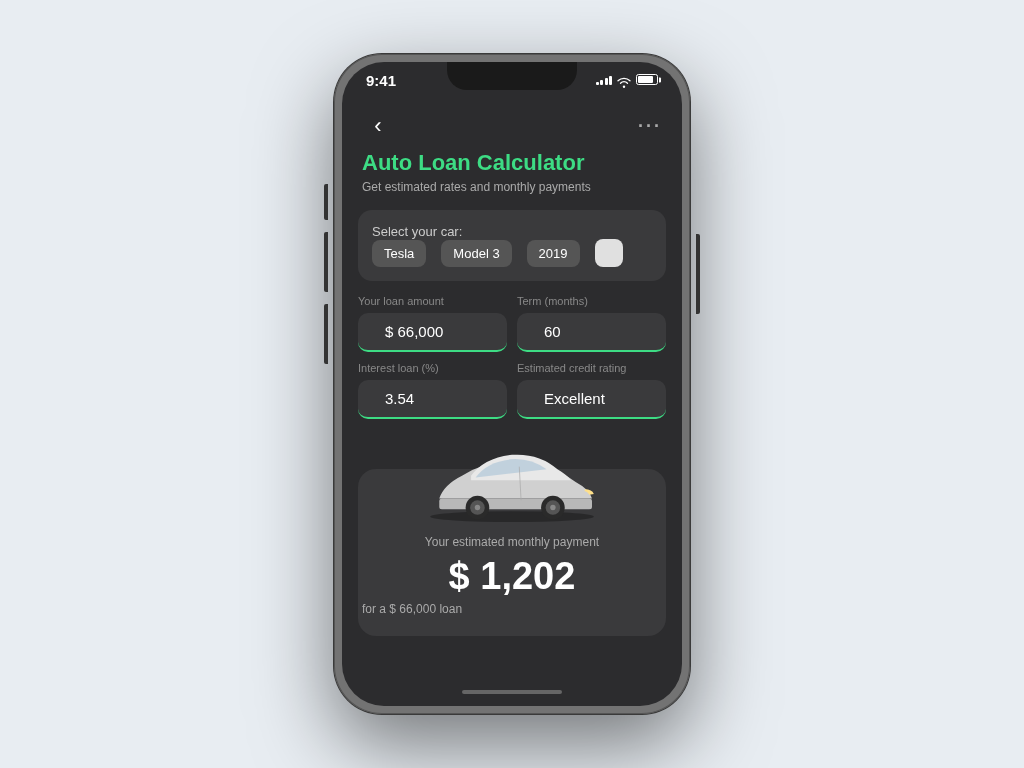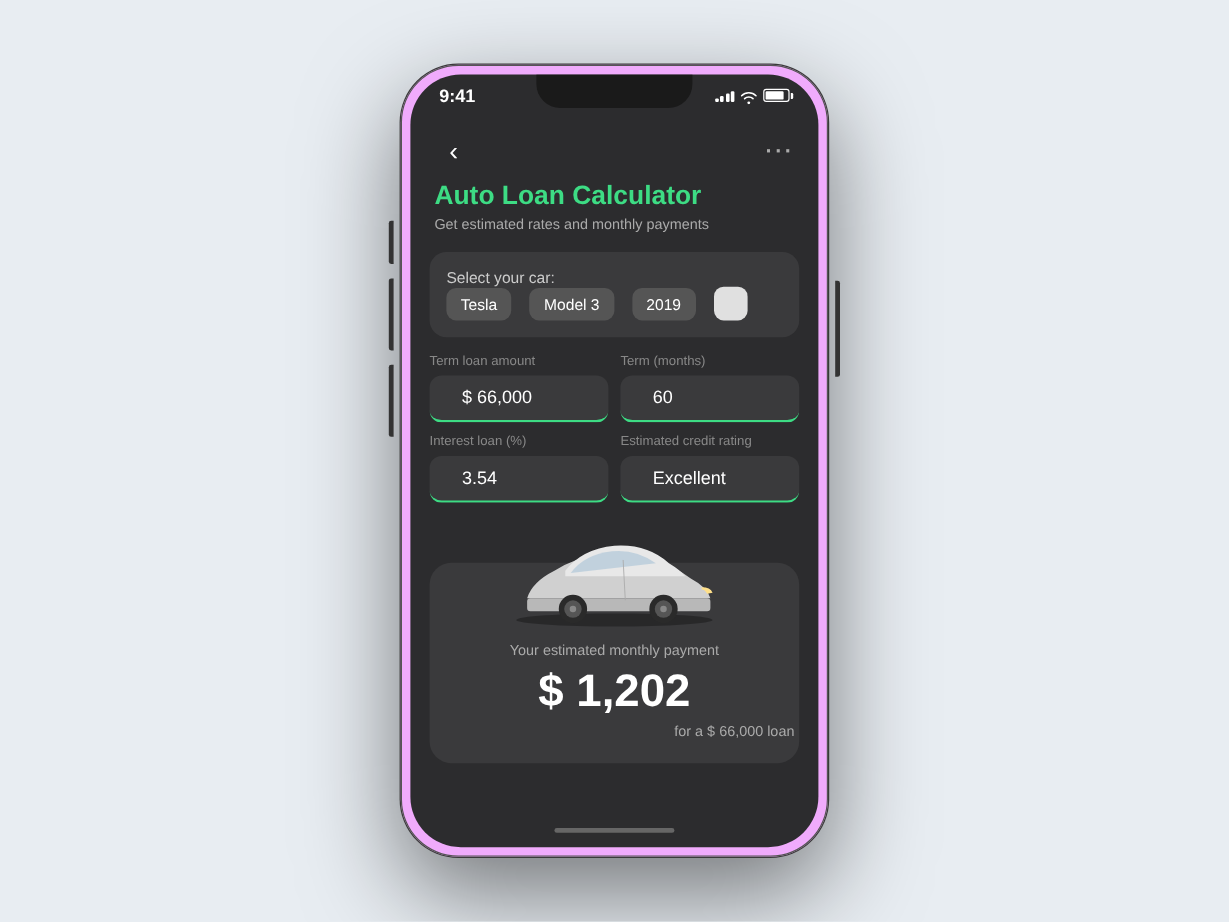--- a/index.html
+++ b/index.html
@@ -11,21 +11,21 @@
       display: flex;
       align-items: center;
       justify-content: center;
       font-family: -apple-system, BlinkMacSystemFont, 'Segoe UI', sans-serif;
       overflow: hidden;
     }
 
     .phone-outer {
       width: 356px;
       height: 660px;
-      background: #f0abfc;
+      background: #737373;
       border-radius: 48px;
       padding: 8px;
       box-shadow:
         0 0 0 1px #3a3a3a,
         0 30px 80px rgba(0,0,0,0.5),
         inset 0 0 0 1px #555;
       position: relative;
     }
 
     .phone-inner {
@@ -285,21 +285,21 @@
 
     .payment-amount {
       text-align: center;
       font-size: 38px;
       font-weight: 700;
       color: #fff;
       margin-bottom: 4px;
     }
 
     .payment-detail {
-      text-align: right;
+      text-align: left;
       font-size: 12px;
       color: #aaa;
       margin-bottom: 16px;
     }
 
     .apply-btn {
       width: 100%;
       background: #3ddc84;
       border: none;
       border-radius: 12px;
@@ -421,21 +421,21 @@
           <div class="car-tags">
             <div class="car-tag">Tesla</div>
             <div class="car-tag">Model 3</div>
             <div class="car-tag">2019</div>
             <div class="car-tag-white"></div>
           </div>
         </div>
 
         <div class="form-row">
           <div class="form-field">
-            <div class="field-label">Term loan amount</div>
+            <div class="field-label">Your loan amount</div>
             <div class="field-input">$ 66,000</div>
           </div>
           <div class="form-field">
             <div class="field-label">Term (months)</div>
             <div class="field-input">60</div>
           </div>
         </div>
 
         <div class="form-row">
           <div class="form-field">

